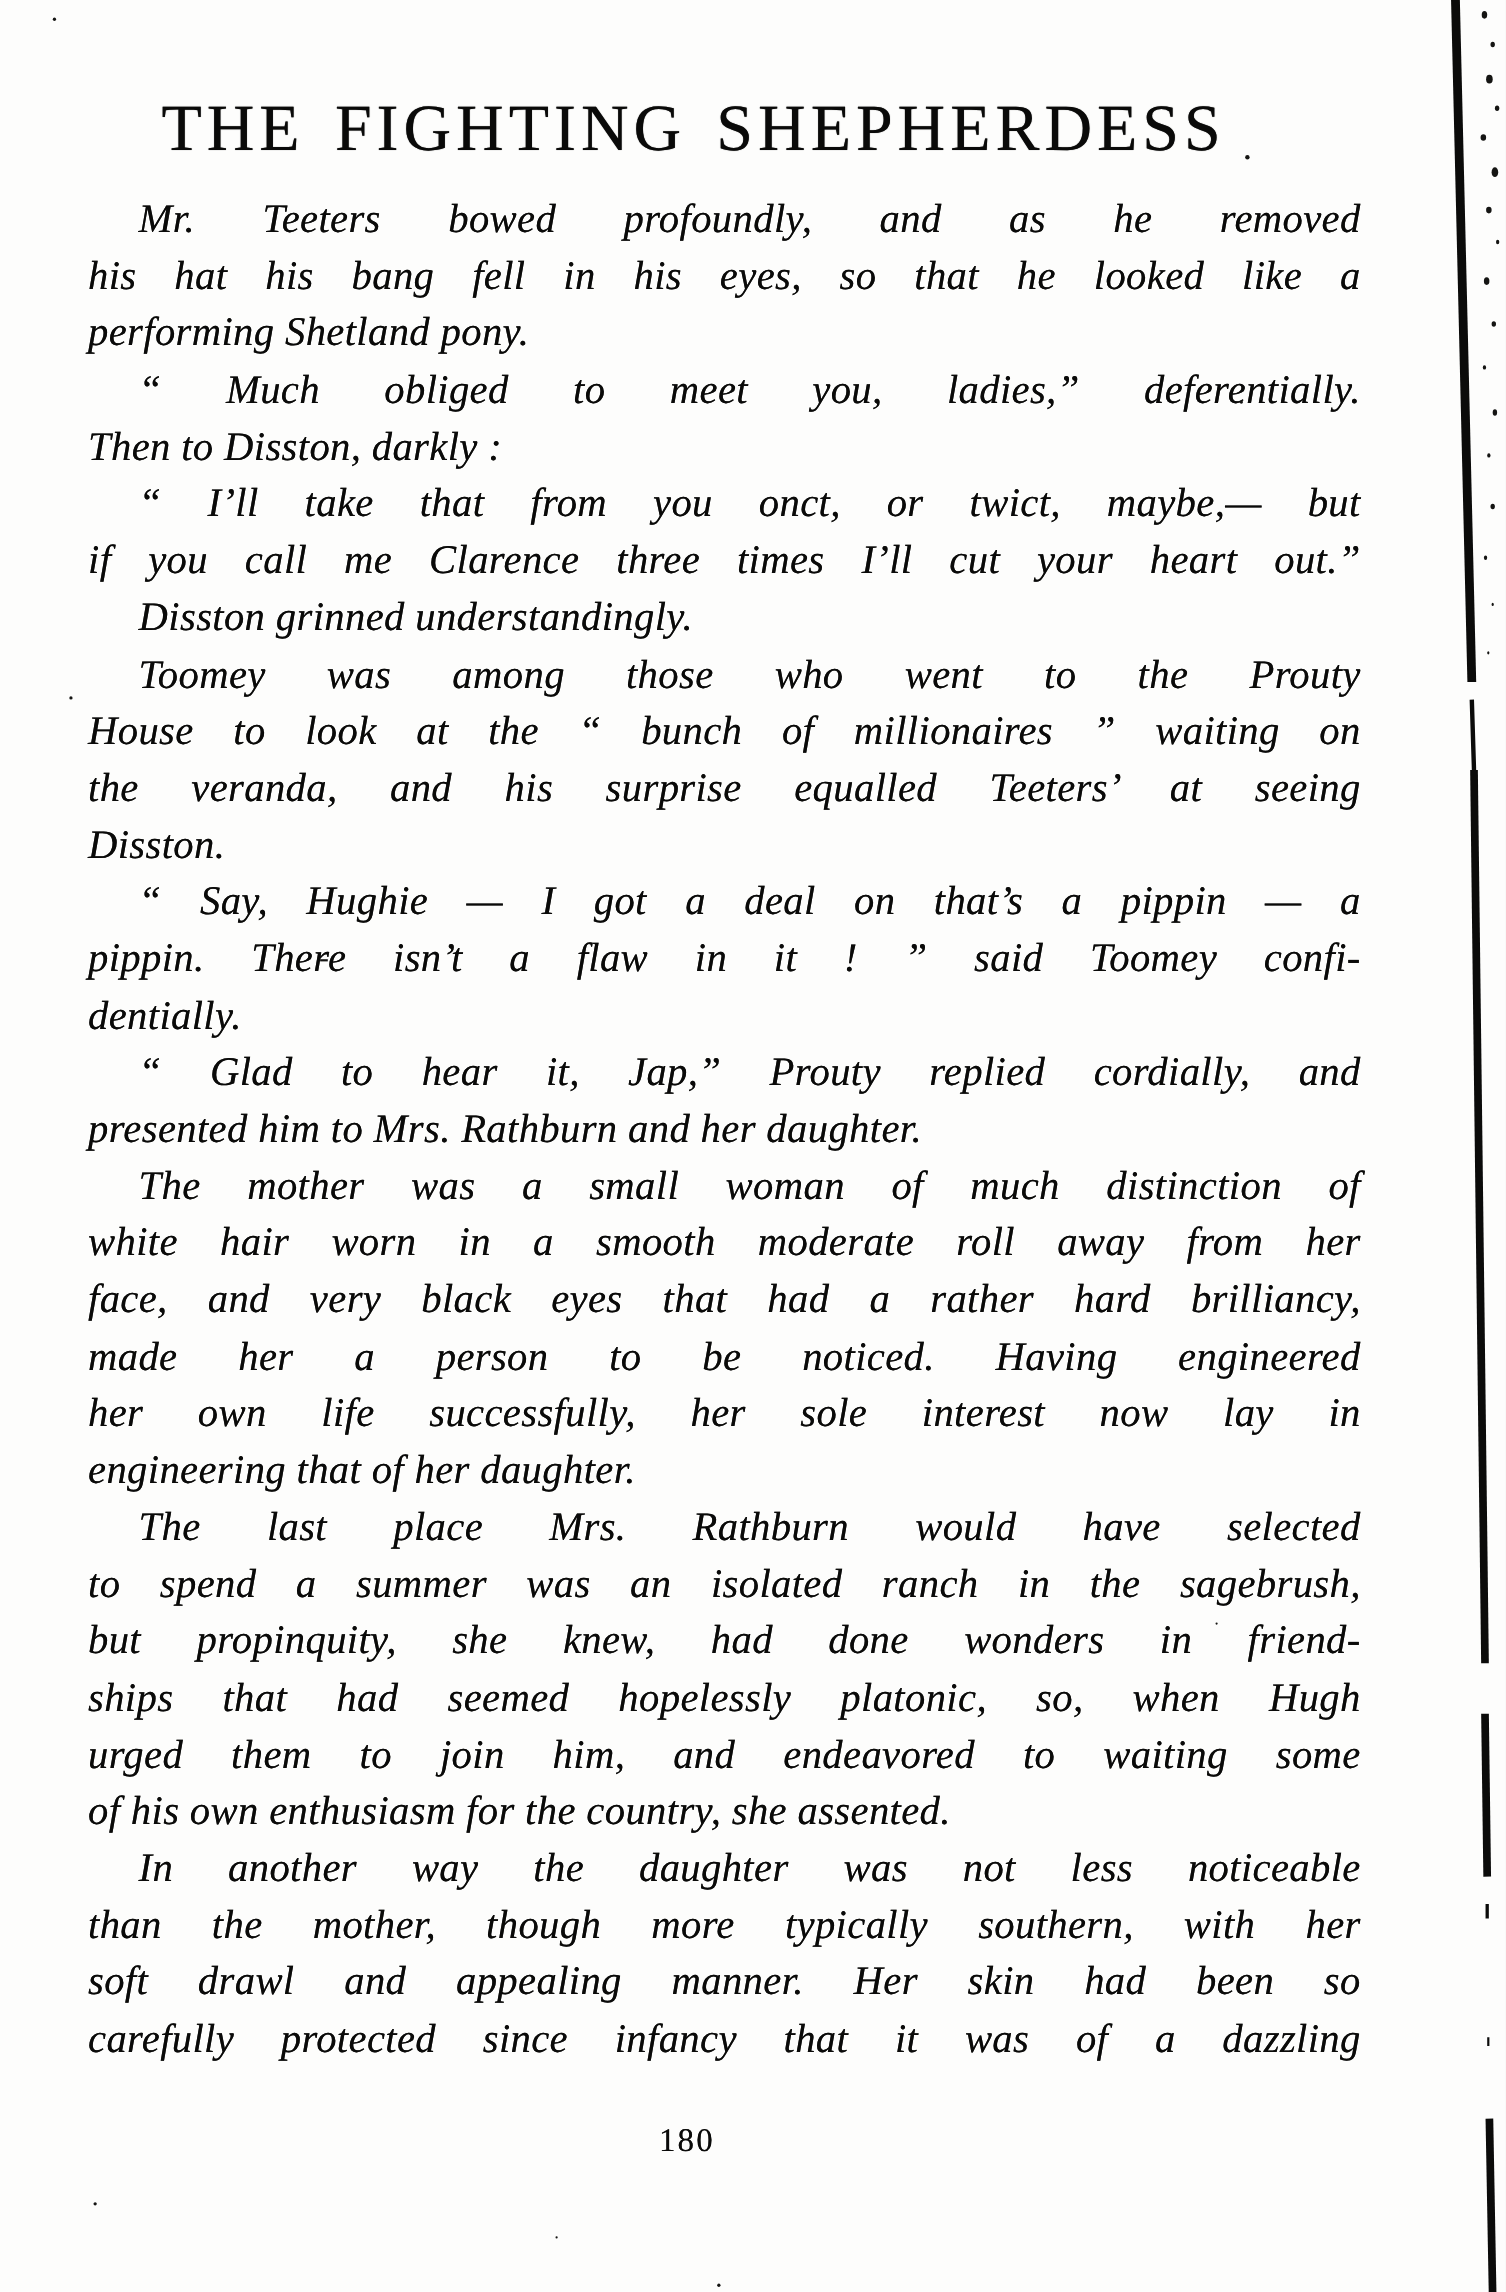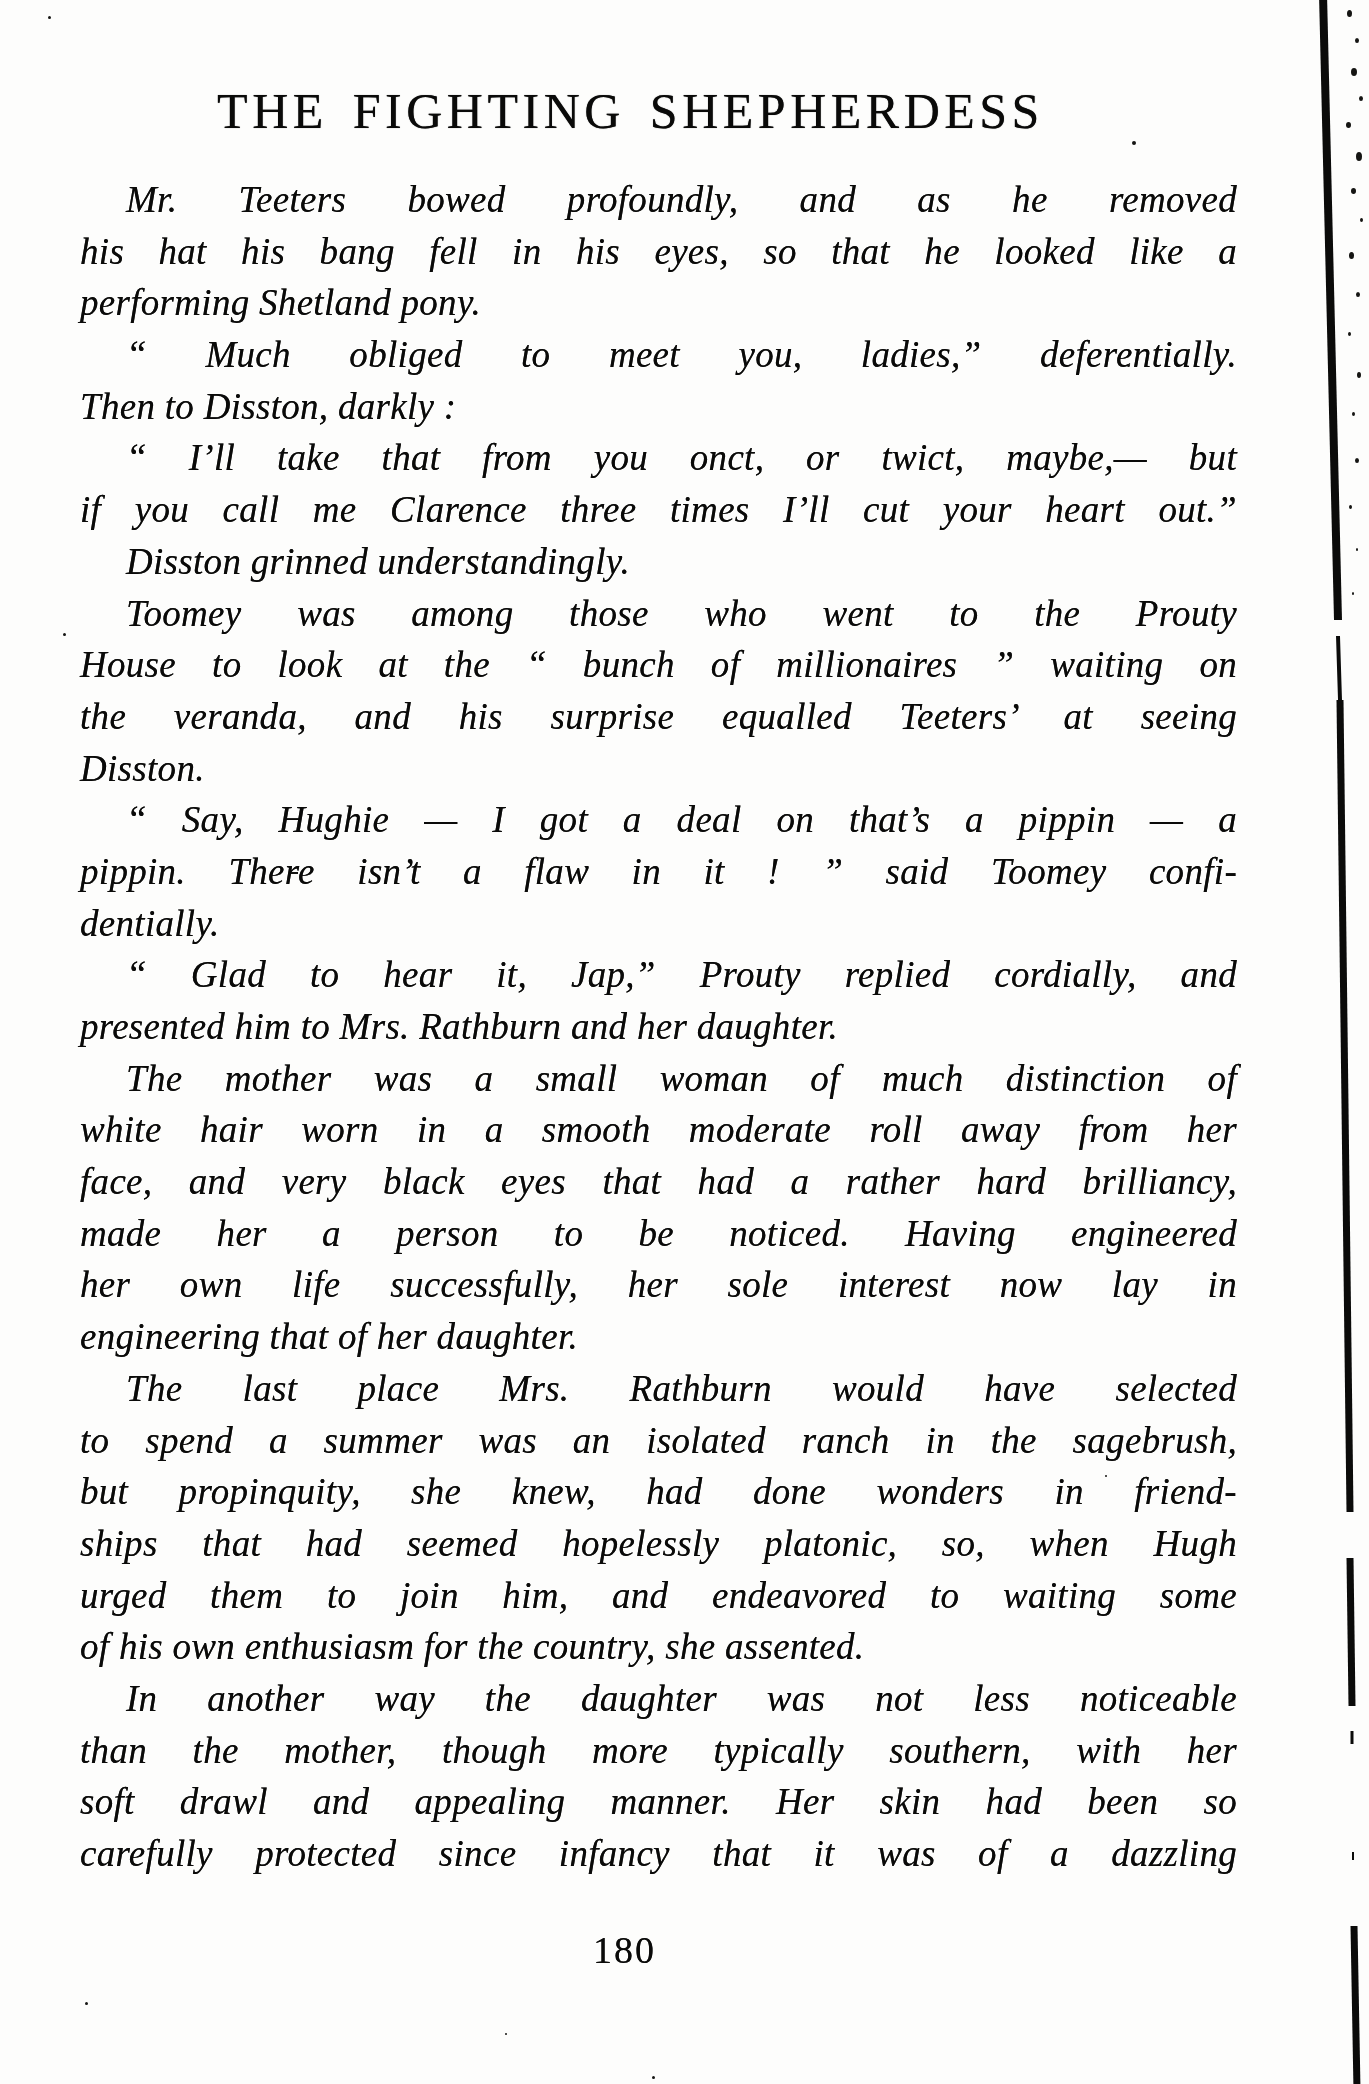--- a/index.html
+++ b/index.html
@@ -8,21 +8,21 @@
     width:1369px;height:2084px;
     background:#fdfdfc;
     overflow:hidden;
     font-family:"Liberation Serif","DejaVu Serif",serif;
     color:#0a0a09;
   }
   .running-header{
     position:absolute;
     left:52px;top:86px;width:1157px;
     text-align:center;
-    font-size:50px;line-height:1;
+    font-size:60px;line-height:1;
     letter-spacing:4.5px;word-spacing:8px;
     color:#0a0a09;
     text-shadow:0 0 0.7px rgba(10,10,9,.85);
     white-space:nowrap;
   }
   .text-block{
     position:absolute;
     left:80px;top:174px;width:1157px;
     font-size:37px;line-height:51.7px;
     letter-spacing:0.3px;
@@ -36,21 +36,21 @@
     overflow:visible;
     white-space:normal;
     font-style:italic;
   }
   .line.final{text-align-last:left;}
   .line.first{text-indent:46px;}
   .page-number{
     position:absolute;
     left:46px;top:1928px;width:1157px;
     text-align:center;
-    font-size:38px;line-height:1.2;
+    font-size:30px;line-height:1.2;
     letter-spacing:2px;
     text-shadow:0 0 0.6px rgba(10,10,9,.8);
   }
   .edge-svg{position:absolute;left:0;top:0;pointer-events:none;}
   .speck{
     position:absolute;
     background:#151513;
     border-radius:50%;
   }
 </style>

